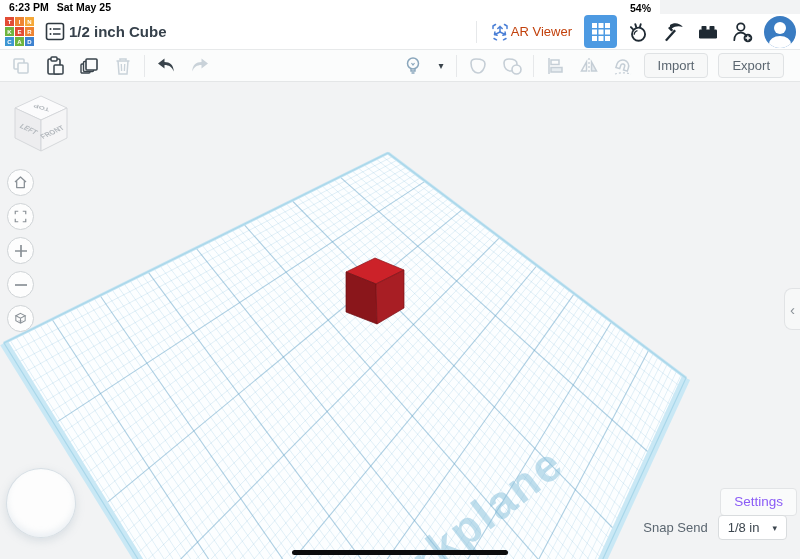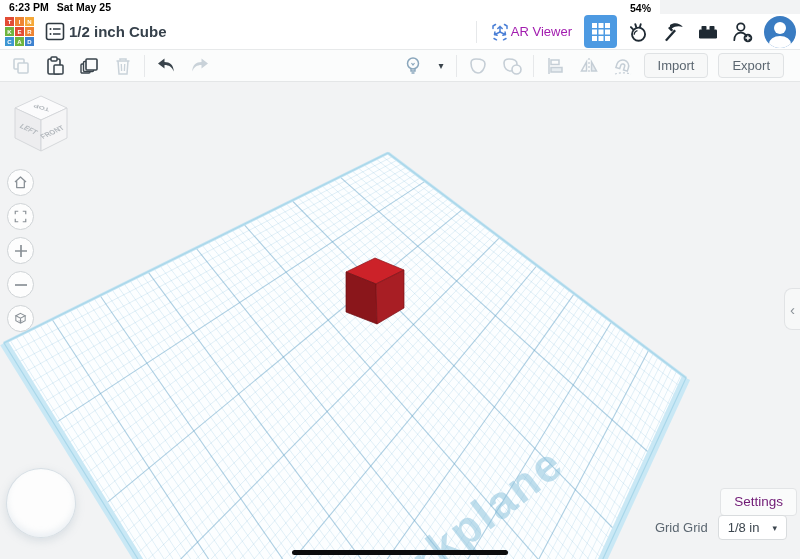--- a/index.html
+++ b/index.html
@@ -23,21 +23,21 @@
   .logo { width:29px; height:29px; display:grid; grid-template-columns:repeat(3,1fr); grid-template-rows:repeat(3,1fr);
     gap:1px; margin-left:2px; cursor:pointer; }
   .logo span { display:flex; align-items:center; justify-content:center; color:#fff; font-size:6px; font-weight:700; }
   .lc0{background:#e24b35}.lc1{background:#ee8432}.lc2{background:#f5a838}
   .lc3{background:#6fb53f}.lc4{background:#e24b35}.lc5{background:#ee8432}
   .lc6{background:#3e97d3}.lc7{background:#6fb53f}.lc8{background:#3e82d0}
   .icon-btn { width:28px; height:28px; display:flex; align-items:center; justify-content:center; border-radius:4px; }
   .title { font-size:15px; font-weight:700; color:#36414b; }
   .header-right { margin-left:auto; display:flex; align-items:center; gap:7px; padding-right:1px; }
   .vdiv { width:1px; height:22px; background:#e6e8ea; }
-  .ar-btn { display:flex; align-items:center; color:#a21caf; font-size:13px; padding:0 5px; }
+  .ar-btn { display:flex; align-items:center; color:#c2410c; font-size:13px; padding:0 5px; }
   .grid-btn { width:33px; height:33px; background:#4d9ae2; border-radius:4px; display:flex; align-items:center; justify-content:center; }
   .avatar { width:32px; height:32px; border-radius:50%; background:#3a7cc2; position:relative; overflow:hidden; }
   .avatar .head { position:absolute; left:10px; top:6px; width:12px; height:12px; border-radius:50%; background:#fff; }
   .avatar .body { position:absolute; left:5px; top:20px; width:22px; height:16px; border-radius:50%; background:#fff; }
 
   
   .toolbar2 { position:absolute; top:50px; left:0; width:800px; height:32px; background:#fbfcfc;
     border-bottom:1px solid #e4e6e7; display:flex; align-items:center; z-index:6; }
   .t2-left { display:flex; align-items:center; gap:8px; padding-left:8px; }
   .t2-mid { position:absolute; left:400px; display:flex; align-items:center; gap:8px; }
@@ -58,21 +58,21 @@
 
   .orbit-puck { position:absolute; left:6px; top:468px; width:70px; height:70px; border-radius:50%; z-index:4;
     background:rgba(255,255,255,0.82); border:1px solid rgba(198,209,218,0.7);
     box-shadow:0 3px 8px rgba(140,160,175,0.25), inset 0 -4px 6px rgba(170,190,205,0.2); }
 
   .panel-handle { position:absolute; right:0; top:288px; width:16px; height:42px; background:#f7f8f8;
     border:1px solid #e1e3e5; border-right:none; border-radius:8px 0 0 8px; z-index:4;
     display:flex; align-items:center; justify-content:center; color:#8a9197; font-size:15px; }
 
   .settings-btn { position:absolute; right:3px; top:488px; z-index:4; background:#fafbfb; border:1px solid #e2e4e6;
-    border-radius:4px; color:#701a75; font-size:13.5px; padding:6px 13px; line-height:1; }
+    border-radius:4px; color:#8b5cf6; font-size:13.5px; padding:6px 13px; line-height:1; }
 
   .snapgrid { position:absolute; right:13px; top:515px; z-index:4; display:flex; align-items:center; gap:10px; }
   .snapgrid .label { color:#5b6670; font-size:13px; }
   .snap-select { background:#fff; border:1px solid #d9dcde; border-radius:4px; padding:4px 9px;
     display:flex; align-items:center; gap:13px; font-size:13px; color:#3c464e; }
   .snap-select .sel-caret { font-size:9px; color:#3c464e; }
 
   .home-indicator { position:absolute; left:292px; bottom:4px; width:216px; height:5.5px;
     background:#0c0c0d; border-radius:3px; z-index:6; }
 
@@ -478,21 +478,21 @@
   </div>
 
   <div class="orbit-puck"></div>
 
   <div class="panel-handle">
     <span>‹</span>
   </div>
 
   <button class="settings-btn">Settings</button>
   <div class="snapgrid">
-    <span class="label">Grid Grid</span>
+    <span class="label">Snap Send</span>
     <div class="snap-select">
       <span>1/8 in</span>
       <span class="sel-caret">▾</span>
     </div>
   </div>
 
   <div class="home-indicator"></div>
 </div>
 
 </body></html>

